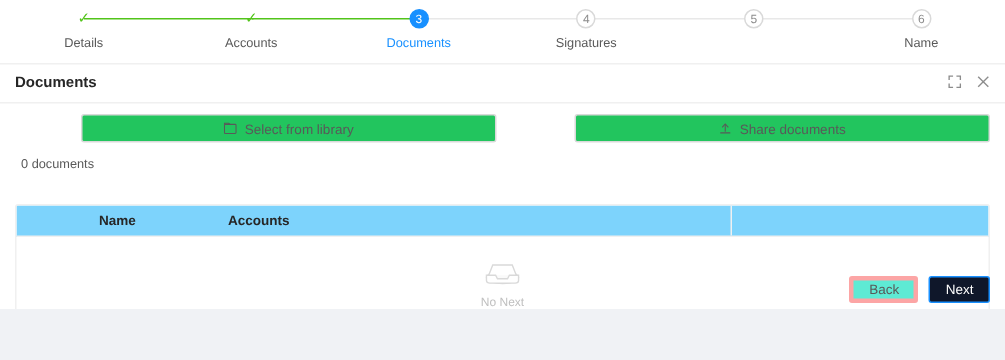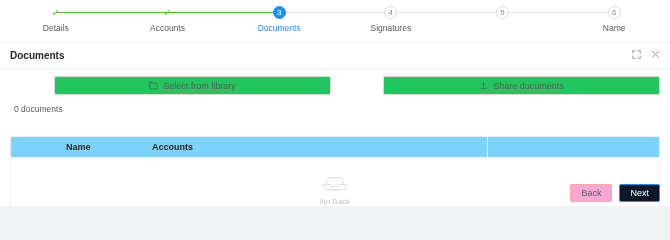--- a/index.html
+++ b/index.html
@@ -212,22 +212,22 @@
     border-radius: 2px;
     font-size: 9px;
     display: inline-flex;
     align-items: center;
     justify-content: center;
     padding: 0 10px;
     box-sizing: border-box;
     cursor: pointer;
   }
   .btn-default {
-    border: 1px solid #fca5a5;
-    background: #f9a8d4;
+    border: 3px solid #fca5a5;
+    background: #5eead4;
     color: #595959;
   }
   .btn-primary {
     border: 1px solid #1890ff;
     background: #0f172a;
     color: #ffffff;
   }
 </style>
 </head>
 <body>
@@ -329,21 +329,21 @@
           <div class="th c-last"></div>
         </div>
         <div class="tbody-empty">
           <span>
             <svg width="26" height="20" viewBox="0 0 34 26" fill="none" stroke="#d9d9d9" stroke-width="1.2">
               <ellipse cx="17" cy="17" rx="14" ry="5.2" fill="#fafafa"></ellipse>
               <path d="M5 15 L8.5 6 L25.5 6 L29 15" fill="#ffffff"></path>
               <path d="M3 15 L11 15 L12.6 18 L21.4 18 L23 15 L31 15 L31 19.5 C31 21 29.8 21.8 28 21.8 L6 21.8 C4.2 21.8 3 21 3 19.5 Z" fill="#ffffff"></path>
             </svg>
           </span>
-          <div class="empty-text">No Back</div>
+          <div class="empty-text">No Next</div>
         </div>
       </div>
 
     </div>
 
     <div class="footer">
       <div class="btn btn-default">Back</div>
       <div class="btn btn-primary">Next</div>
     </div>
 

